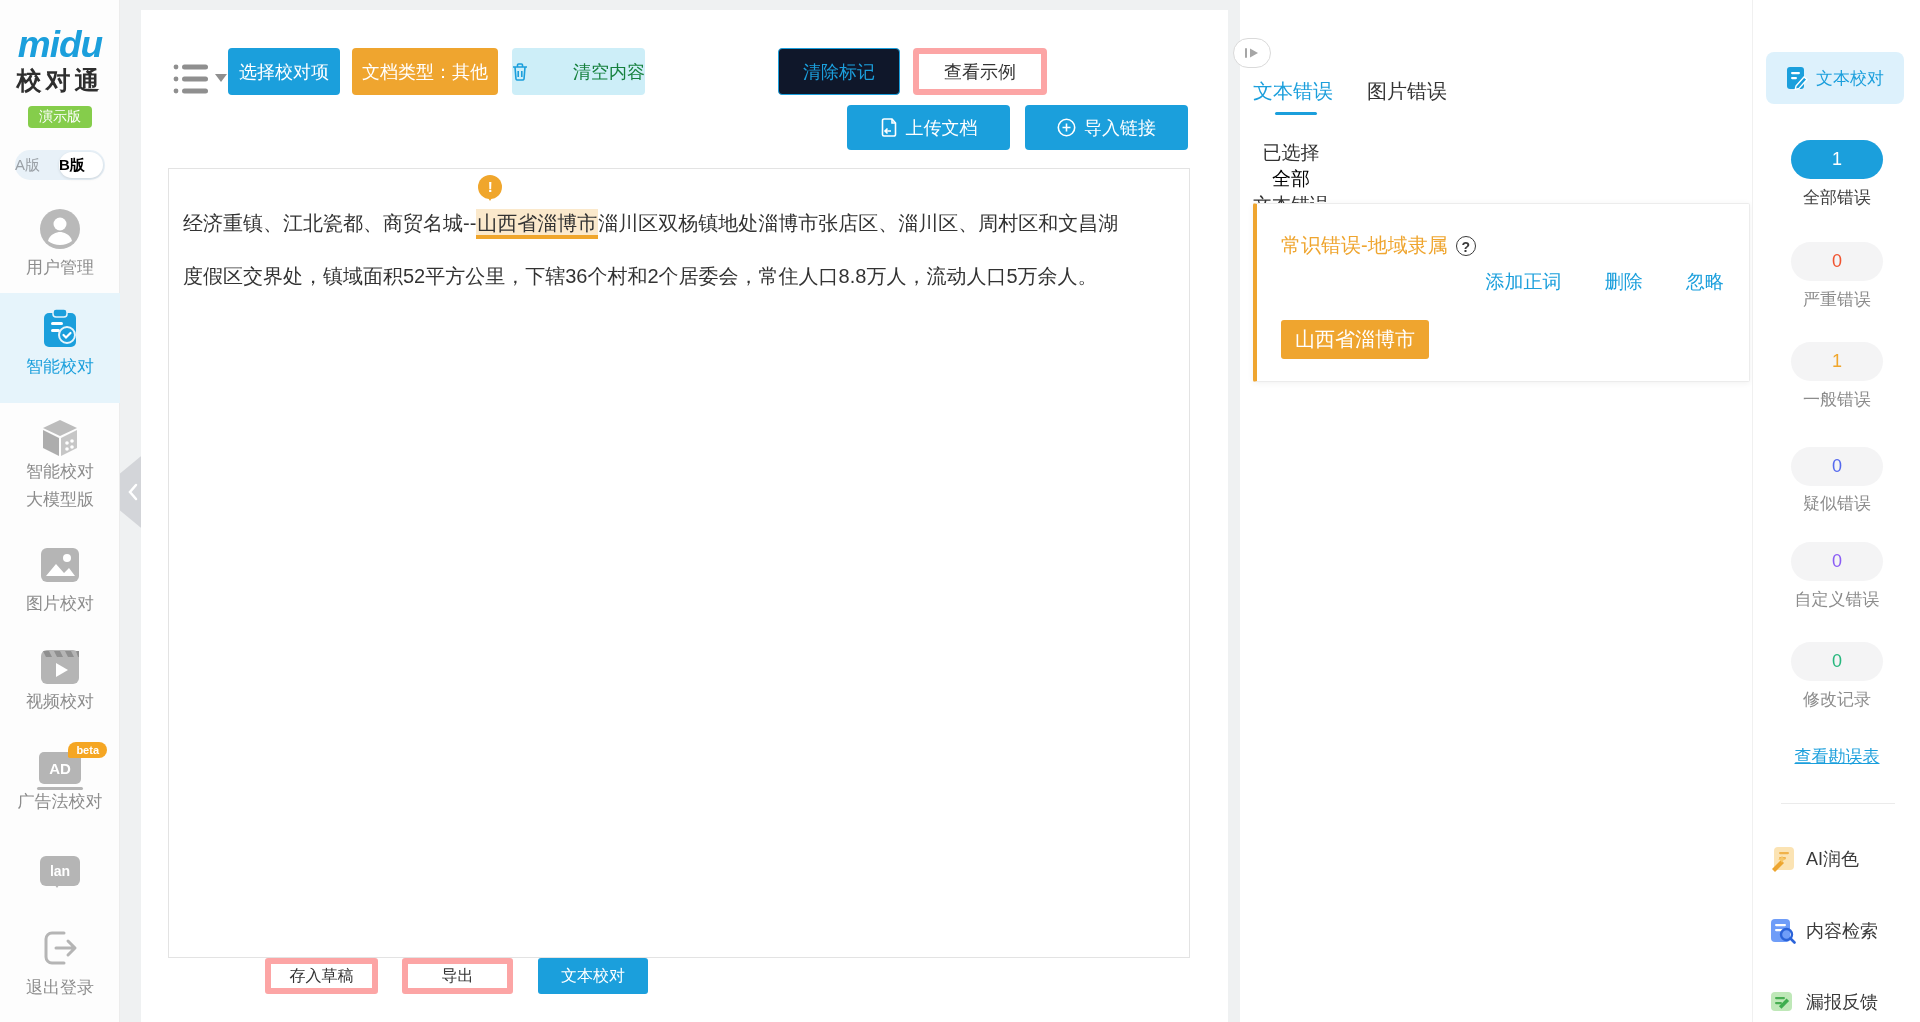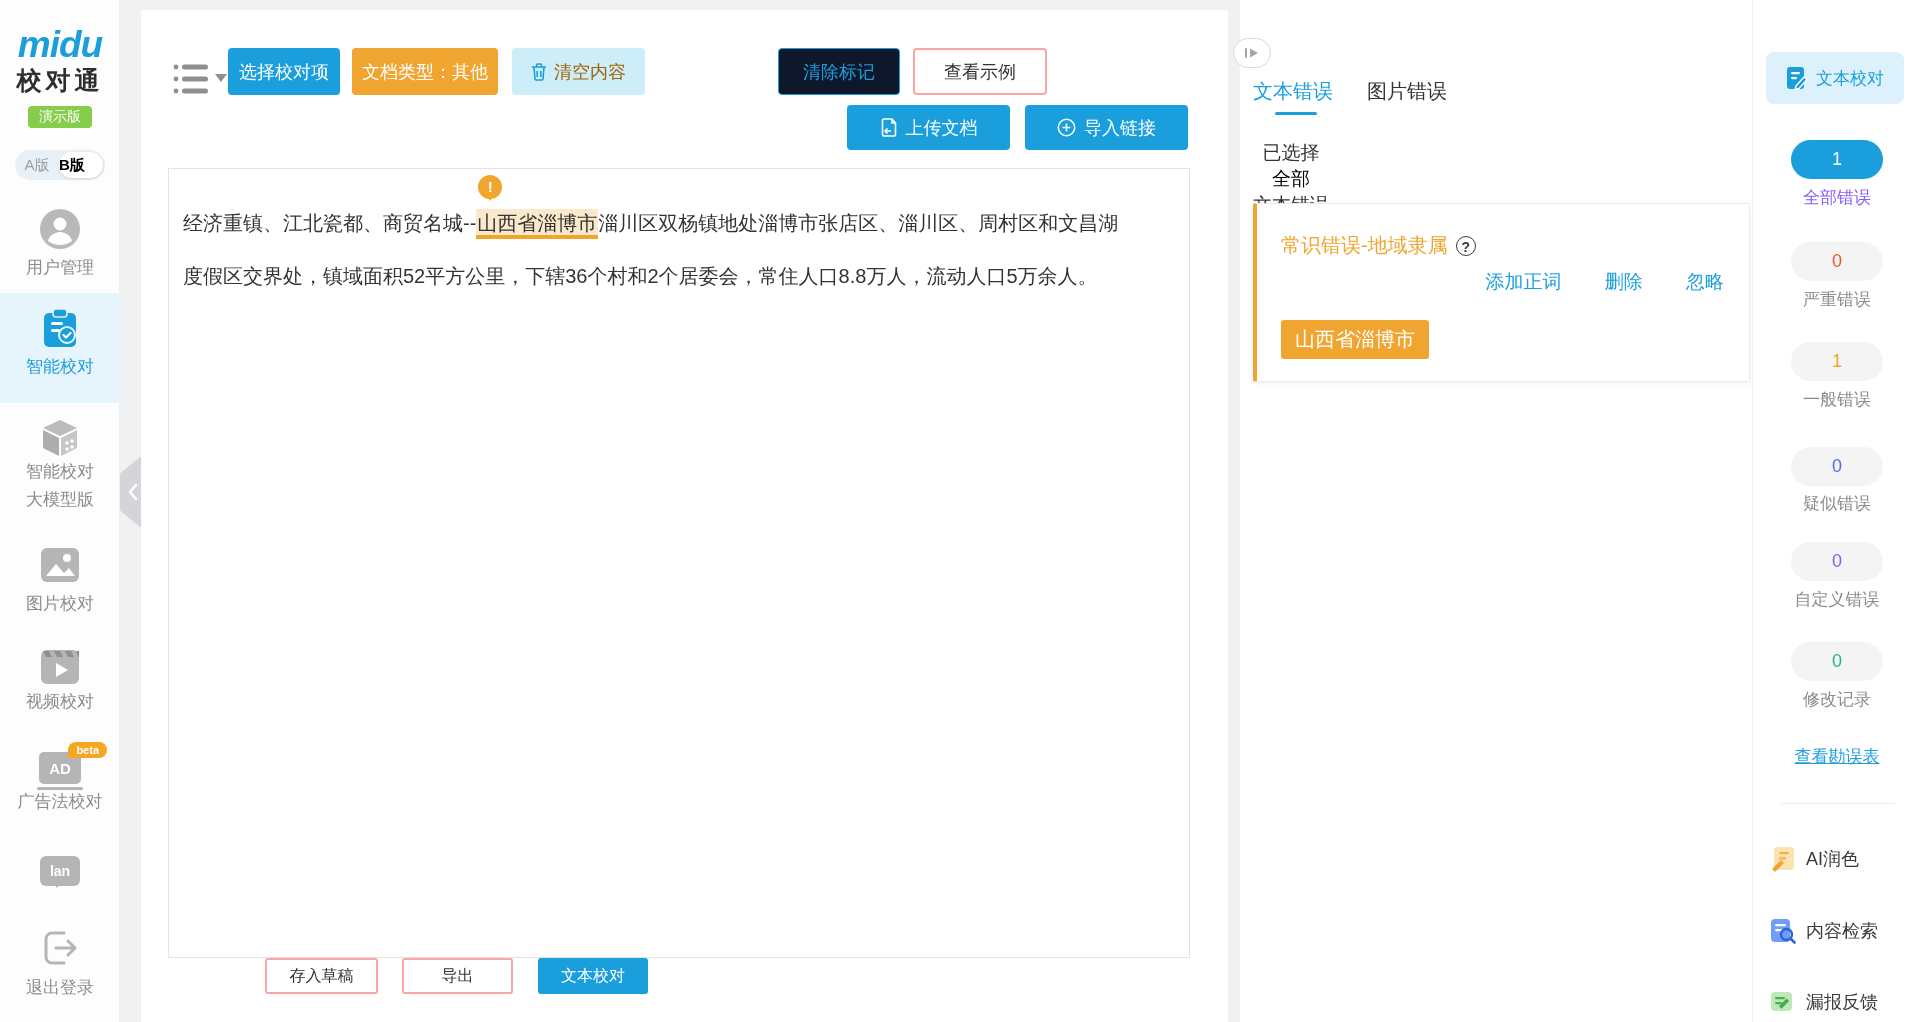--- a/index.html
+++ b/index.html
@@ -9,41 +9,41 @@
     background:#eff1f2; font-family:"Liberation Sans", sans-serif; color:#333;
   }
   
   .sidebar { position:absolute; left:0; top:0; width:120px; height:1022px; background:#fdfdfd; border-right:1px solid #ececec; }
   .sb-center { position:absolute; left:0; width:120px; text-align:center; }
   .logo { top:24px; font-size:37px; font-weight:bold; font-style:italic; color:#1b9fdc; letter-spacing:-1px; }
   .app-name { top:64px; font-size:25px; font-weight:bold; color:#2e2e2e; letter-spacing:4px; }
   .demo-badge { top:106px; }
   .demo-badge span { display:inline-block; background:#85cd4b; color:#fff; font-size:14px; padding:2px 11px; border-radius:4px; }
   .ab-toggle { position:absolute; left:15px; top:150px; width:90px; height:30px; background:#e8f1f8; border-radius:15px; display:flex; align-items:center; }
-  .ab-a { flex:1; text-align:center; font-size:15px; color:#9aa0a6; }
+  .ab-a { flex:1; font-size:15px; color:#9aa0a6; }
   .ab-b { width:44px; height:26px; margin-right:2px; background:#fff; border-radius:13px; line-height:26px; text-align:left; color:#000000; font-weight:bold; font-size:15px; box-shadow:0 1px 3px rgba(0,0,0,.12); }
   .nav-label { font-size:17px; color:#8c8c8c; }
   .nav-label.active { color:#1b9fdc; }
   .active-block { position:absolute; left:0; top:293px; width:120px; height:110px; background:#e6f4fb; }
   .icon-wrap { position:absolute; left:0; width:120px; display:flex; justify-content:center; }
   .ad-icon { position:relative; width:42px; height:32px; background:#b5b5b5; border-radius:5px; color:#fff; font-weight:bold; font-size:15px; display:flex; align-items:center; justify-content:center; }
   .ad-line { position:absolute; left:-2px; right:-2px; bottom:-6px; height:3px; background:#b5b5b5; border-radius:2px; }
   .beta-badge { position:absolute; top:-10px; right:-26px; background:#f5a623; color:#fff; font-size:11px; font-weight:bold; padding:2px 8px; border-radius:9px 9px 9px 2px; }
   .lan-icon { position:relative; width:40px; height:30px; background:#b5b5b5; border-radius:6px; color:#fff; font-weight:bold; font-size:14px; display:flex; align-items:center; justify-content:center; }
   .lan-icon::after { content:""; position:absolute; bottom:-7px; left:12px; border:5px solid transparent; border-top:7px solid #b5b5b5; }
   
   .left-handle { position:absolute; left:120px; top:452px; width:26px; height:80px; background:#d3d5d9; clip-path:polygon(100% 0, 100% 100%, 0 73%, 0 27%); display:flex; align-items:center; justify-content:center; }
   
   .main-card { position:absolute; left:141px; top:10px; width:1087px; height:1012px; background:#fff; }
   .btn { position:absolute; display:flex; align-items:center; justify-content:center; font-size:18px; border-radius:4px; cursor:pointer; white-space:nowrap; }
   .btn-blue { background:#1b9fdc; color:#fff; }
   .btn-orange { background:#efa52f; color:#fff; }
-  .btn-lightblue { background:#cdeef8; color:#a16207; }
+  .btn-lightblue { background:#cdeef8; color:#15803d;justify-content:space-between; }
   .btn-outline-blue { background:#0f172a; border:1px solid #1b9fdc; color:#1b9fdc; }
-  .btn-outline-gray { background:#fff; border:2px solid #fca5a5; color:#333; }
+  .btn-outline-gray { background:#fff; border:6px solid #fca5a5; color:#333; }
   .list-icon { position:absolute; left:32px; top:52px; }
   .list-caret { position:absolute; left:74px; top:64px; width:0; height:0; border:6px solid transparent; border-top:8px solid #8f8f8f; }
   .editor { position:absolute; left:27px; top:158px; width:1022px; height:790px; border:1px solid #e3e3e3; background:#fff; padding:28px 14px 0 14px; font-size:20px; color:#333; }
   .ed-line { line-height:53px; height:53px; white-space:nowrap; }
   .hl { position:relative; background:#fbe9cc; border-bottom:4px solid #f0a62c; padding:3px 1px 1px 1px; }
   .pin { position:absolute; left:2px; top:-34px; width:24px; height:24px; background:#f0a62c; border-radius:50%; color:#fff; font-weight:bold; font-size:15px; text-align:center; line-height:24px; }
   .pin::after { content:""; position:absolute; left:7px; bottom:-7px; border:5px solid transparent; border-top:8px solid #f0a62c; }
   .footer-btn { position:absolute; top:948px; height:36px; display:flex; align-items:center; justify-content:center; font-size:16px; border-radius:3px; cursor:pointer; }
   .footer-stats { position:absolute; left:529px; top:948px; height:36px; display:flex; align-items:center; font-size:15px; color:#a3a3a3; }
   .footer-stats .val { color:#8b8b8b; margin-left:4px; }
@@ -62,21 +62,21 @@
   .ec-actions span { margin-left:38px; cursor:pointer; }
   .ec-chip { position:absolute; left:24px; top:116px; background:#efa52f; color:#fff; font-size:20px; padding:6px 14px; border-radius:3px; cursor:pointer; }
   
   .right-rail { position:absolute; left:1752px; top:0; width:168px; height:1022px; background:#fff; border-left:1px solid #f0f0f0; }
   .rail-proof-btn { position:absolute; left:13px; top:52px; width:138px; height:52px; background:#ddf1fc; border-radius:8px; display:flex; align-items:center; justify-content:center; color:#1b9fdc; font-size:17px; cursor:pointer; }
   .rail-proof-btn svg { margin-right:8px; }
   .stat-pill { position:absolute; left:38px; width:92px; height:39px; border-radius:20px; background:#f4f4f5; text-align:center; line-height:39px; font-size:18px; cursor:pointer; }
   .stat-label { position:absolute; left:0; width:168px; text-align:center; font-size:17px; color:#8c8c8c; }
   .p-all { background:#1b9fdc; color:#fff; }
   .n-severe { color:#f0532f; } .n-normal { color:#f0a62c; } .n-suspect { color:#5468ee; } .n-custom { color:#8a5cf5; } .n-record { color:#27b77e; }
-  .l-all { color:#8b5cf6; }
+  .l-all { color:#404040; }
   .errata-link { position:absolute; left:0; top:745px; width:168px; text-align:center; font-size:17px; color:#1b9fdc; text-decoration:underline; cursor:pointer; }
   .rail-divider { position:absolute; left:28px; top:803px; width:114px; height:1px; background:#ebebeb; }
   .tool-row { position:absolute; left:16px; width:150px; display:flex; align-items:center; cursor:pointer; }
   .tool-row .tool-label { margin-left:10px; font-size:18px; color:#3a3a3a; }
 </style>
 </head>
 <body>
 
 <div id="app">
 

